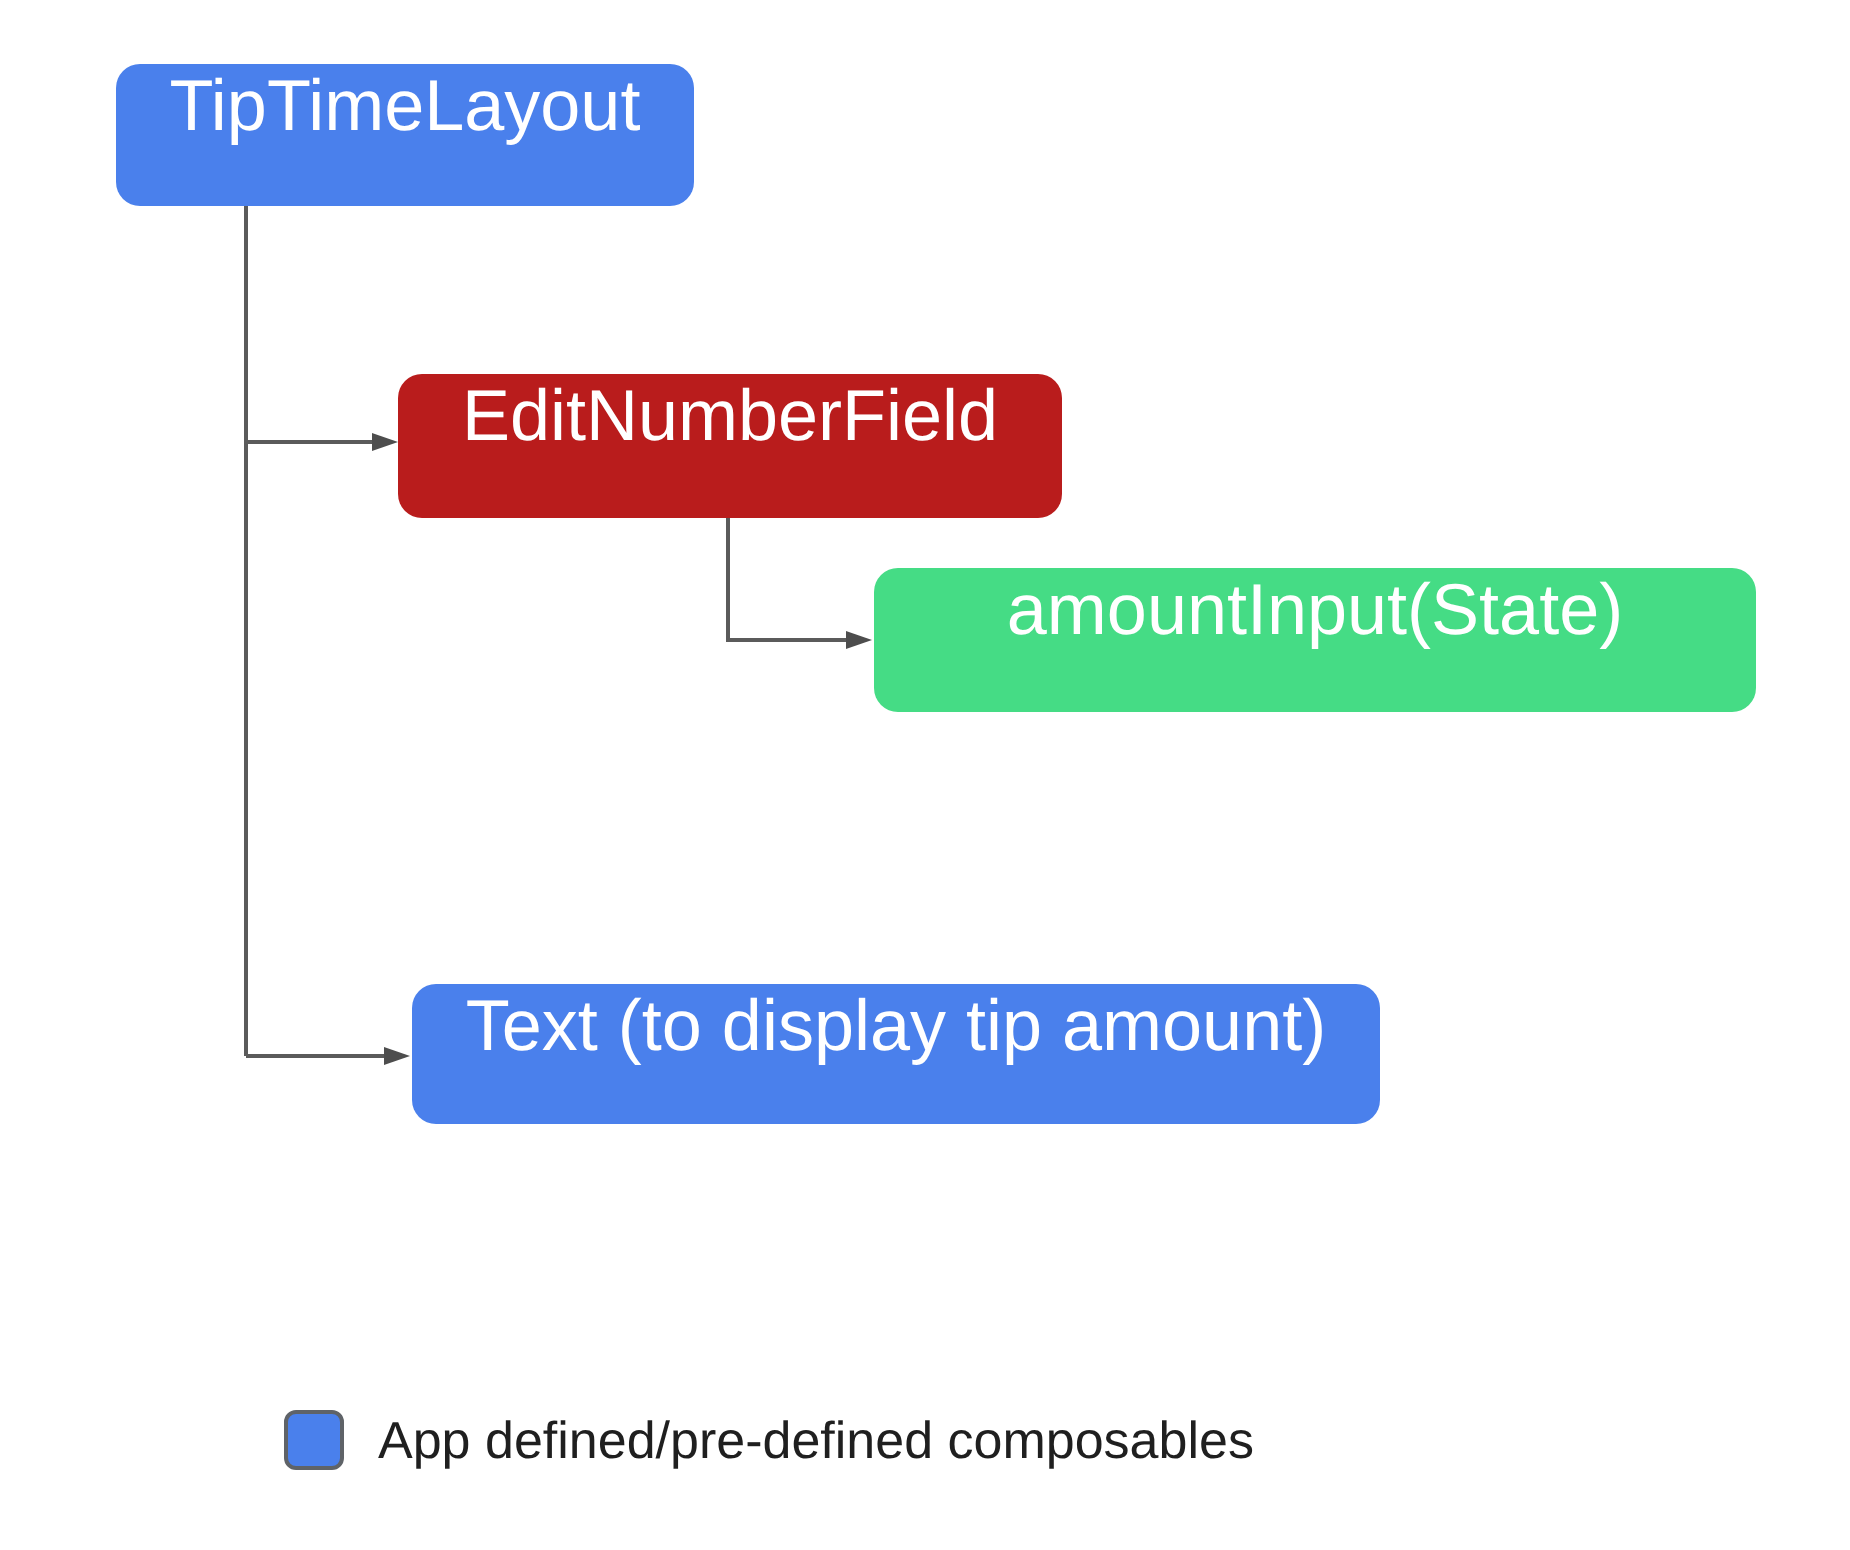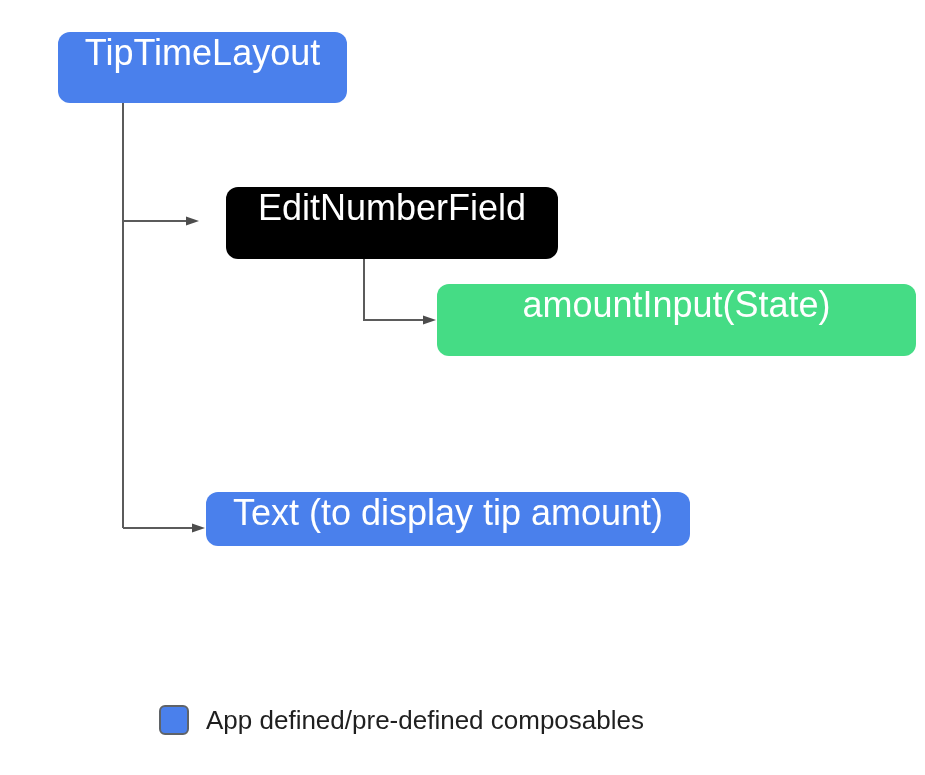--- a/index.html
+++ b/index.html
@@ -28,33 +28,33 @@
     justify-content: center;
     border-radius: 12px;
     color: #ffffff;
     font-size: 36px;
     font-weight: 400;
     white-space: nowrap;
     box-sizing: border-box;
   }
   .node-tiptimelayout   { left: 58px;  top: 32px;  width: 289px; height: 71px; }
   .node-editnumberfield { left: 199px; top: 187px; width: 332px; height: 72px; }
-  .node-amountinput     { left: 437px; top: 284px; width: 479px; height: 72px; }
-  .node-textdisplay     { left: 206px; top: 492px; width: 484px; height: 54px; }
+  .node-amountinput     { left: 437px; top: 284px; width: 441px; height: 72px; }
+  .node-textdisplay     { left: 206px; top: 492px; width: 484px; height: 70px; }
 
   .legend-row {
     position: absolute;
     z-index: 1;
     display: flex;
     align-items: center;
     gap: 17px;
     height: 30px;
   }
   .legend-row-1 { left: 142px; top: 631px; }
-  .legend-row-2 { left: 159px; top: 705px; }
+  .legend-row-2 { left: 142px; top: 705px; }
   .legend-swatch {
     width: 26px;
     height: 26px;
     border: 2px solid #5f6368;
     border-radius: 6px;
     flex: 0 0 auto;
   }
   .legend-label {
     color: #1f1f1f;
     font-size: 26px;
@@ -80,21 +80,21 @@
 
     <path d="M123,528 L192,528" fill="none" stroke="#5b5b5b" stroke-width="2" marker-end="url(#arrow)"></path>
 
     <path d="M364,259 L364,320 L423,320" fill="none" stroke="#5b5b5b" stroke-width="2" marker-end="url(#arrow)"></path>
   </svg>
 
   <div class="node node-tiptimelayout" style="background-color: rgb(74, 128, 236);">
     <span>TipTimeLayout</span>
   </div>
 
-  <div class="node node-editnumberfield" style="background-color: #000000; margin-left: 27px;">
+  <div class="node node-editnumberfield" style="background-color: #b91c1c;">
     <span>EditNumberField</span>
   </div>
 
   <div class="node node-amountinput" style="background-color: rgb(69, 220, 133);">
     <span>amountInput(State)</span>
   </div>
 
   <div class="node node-textdisplay" style="background-color: rgb(74, 128, 236);">
     <span>Text (to display tip amount)</span>
   </div>

